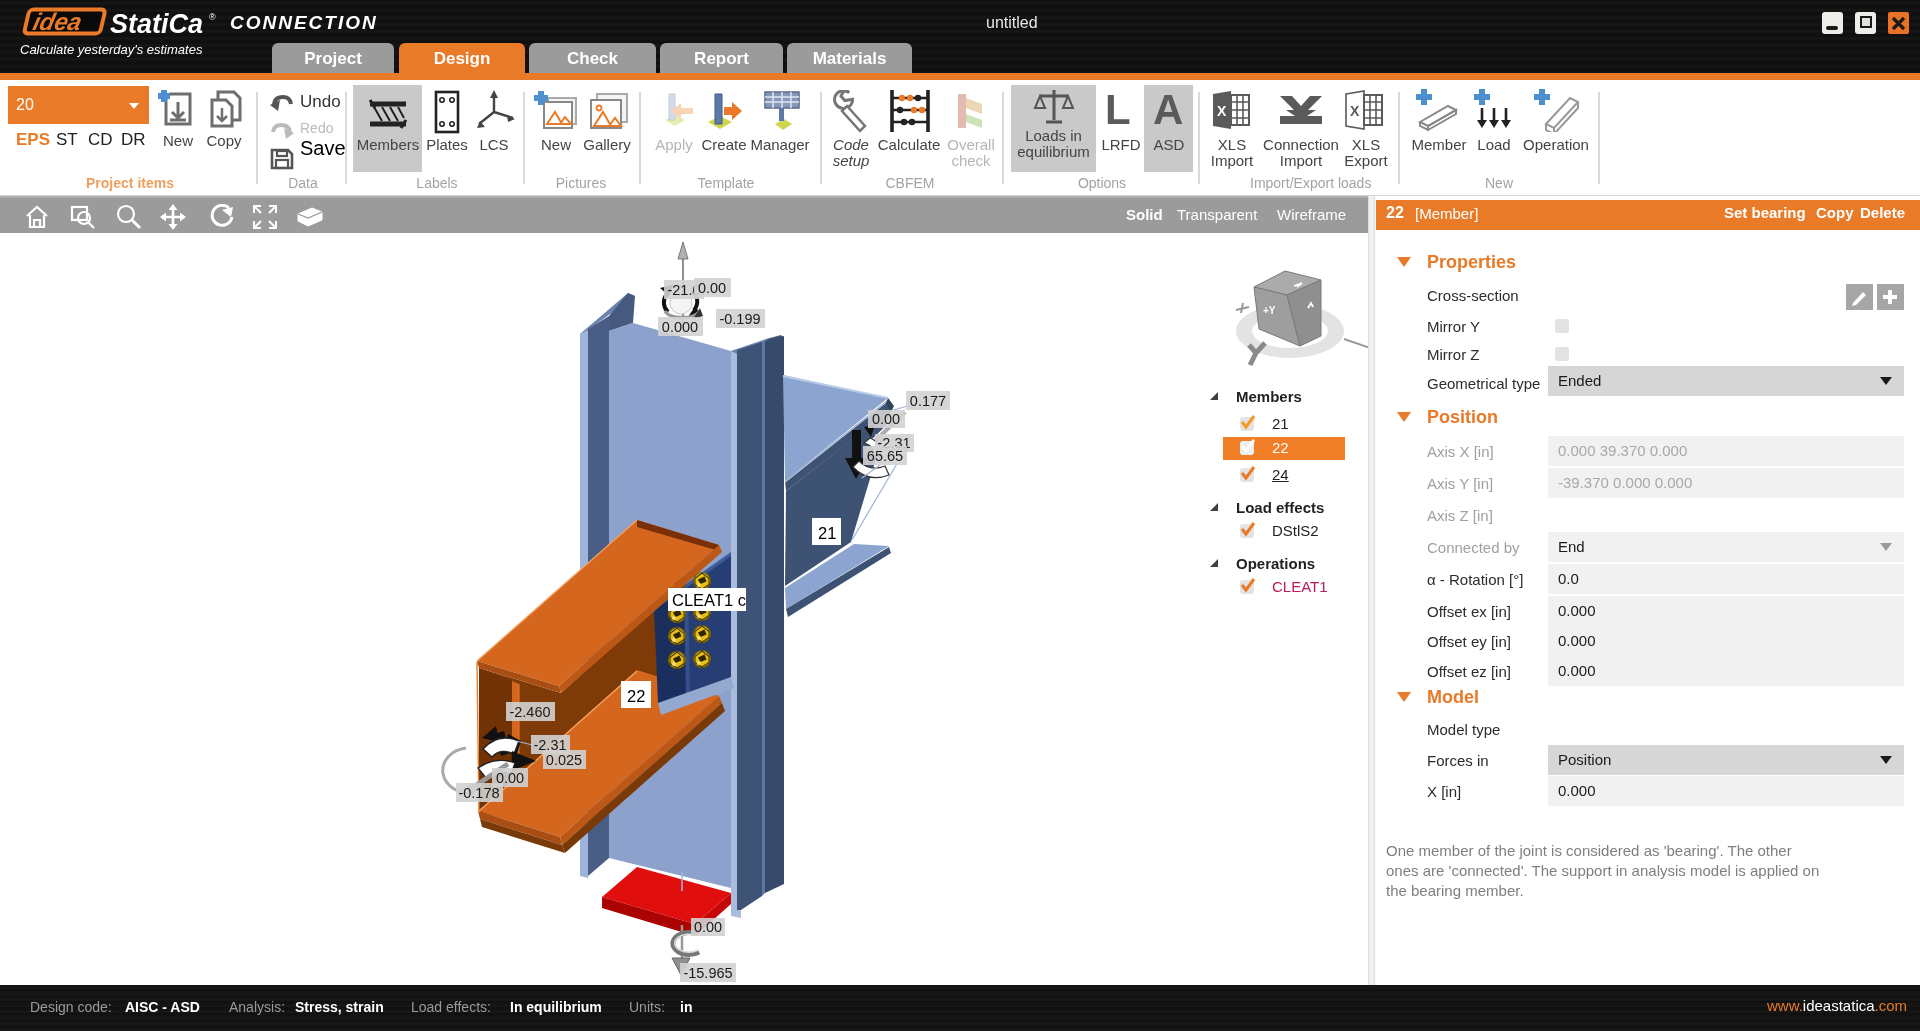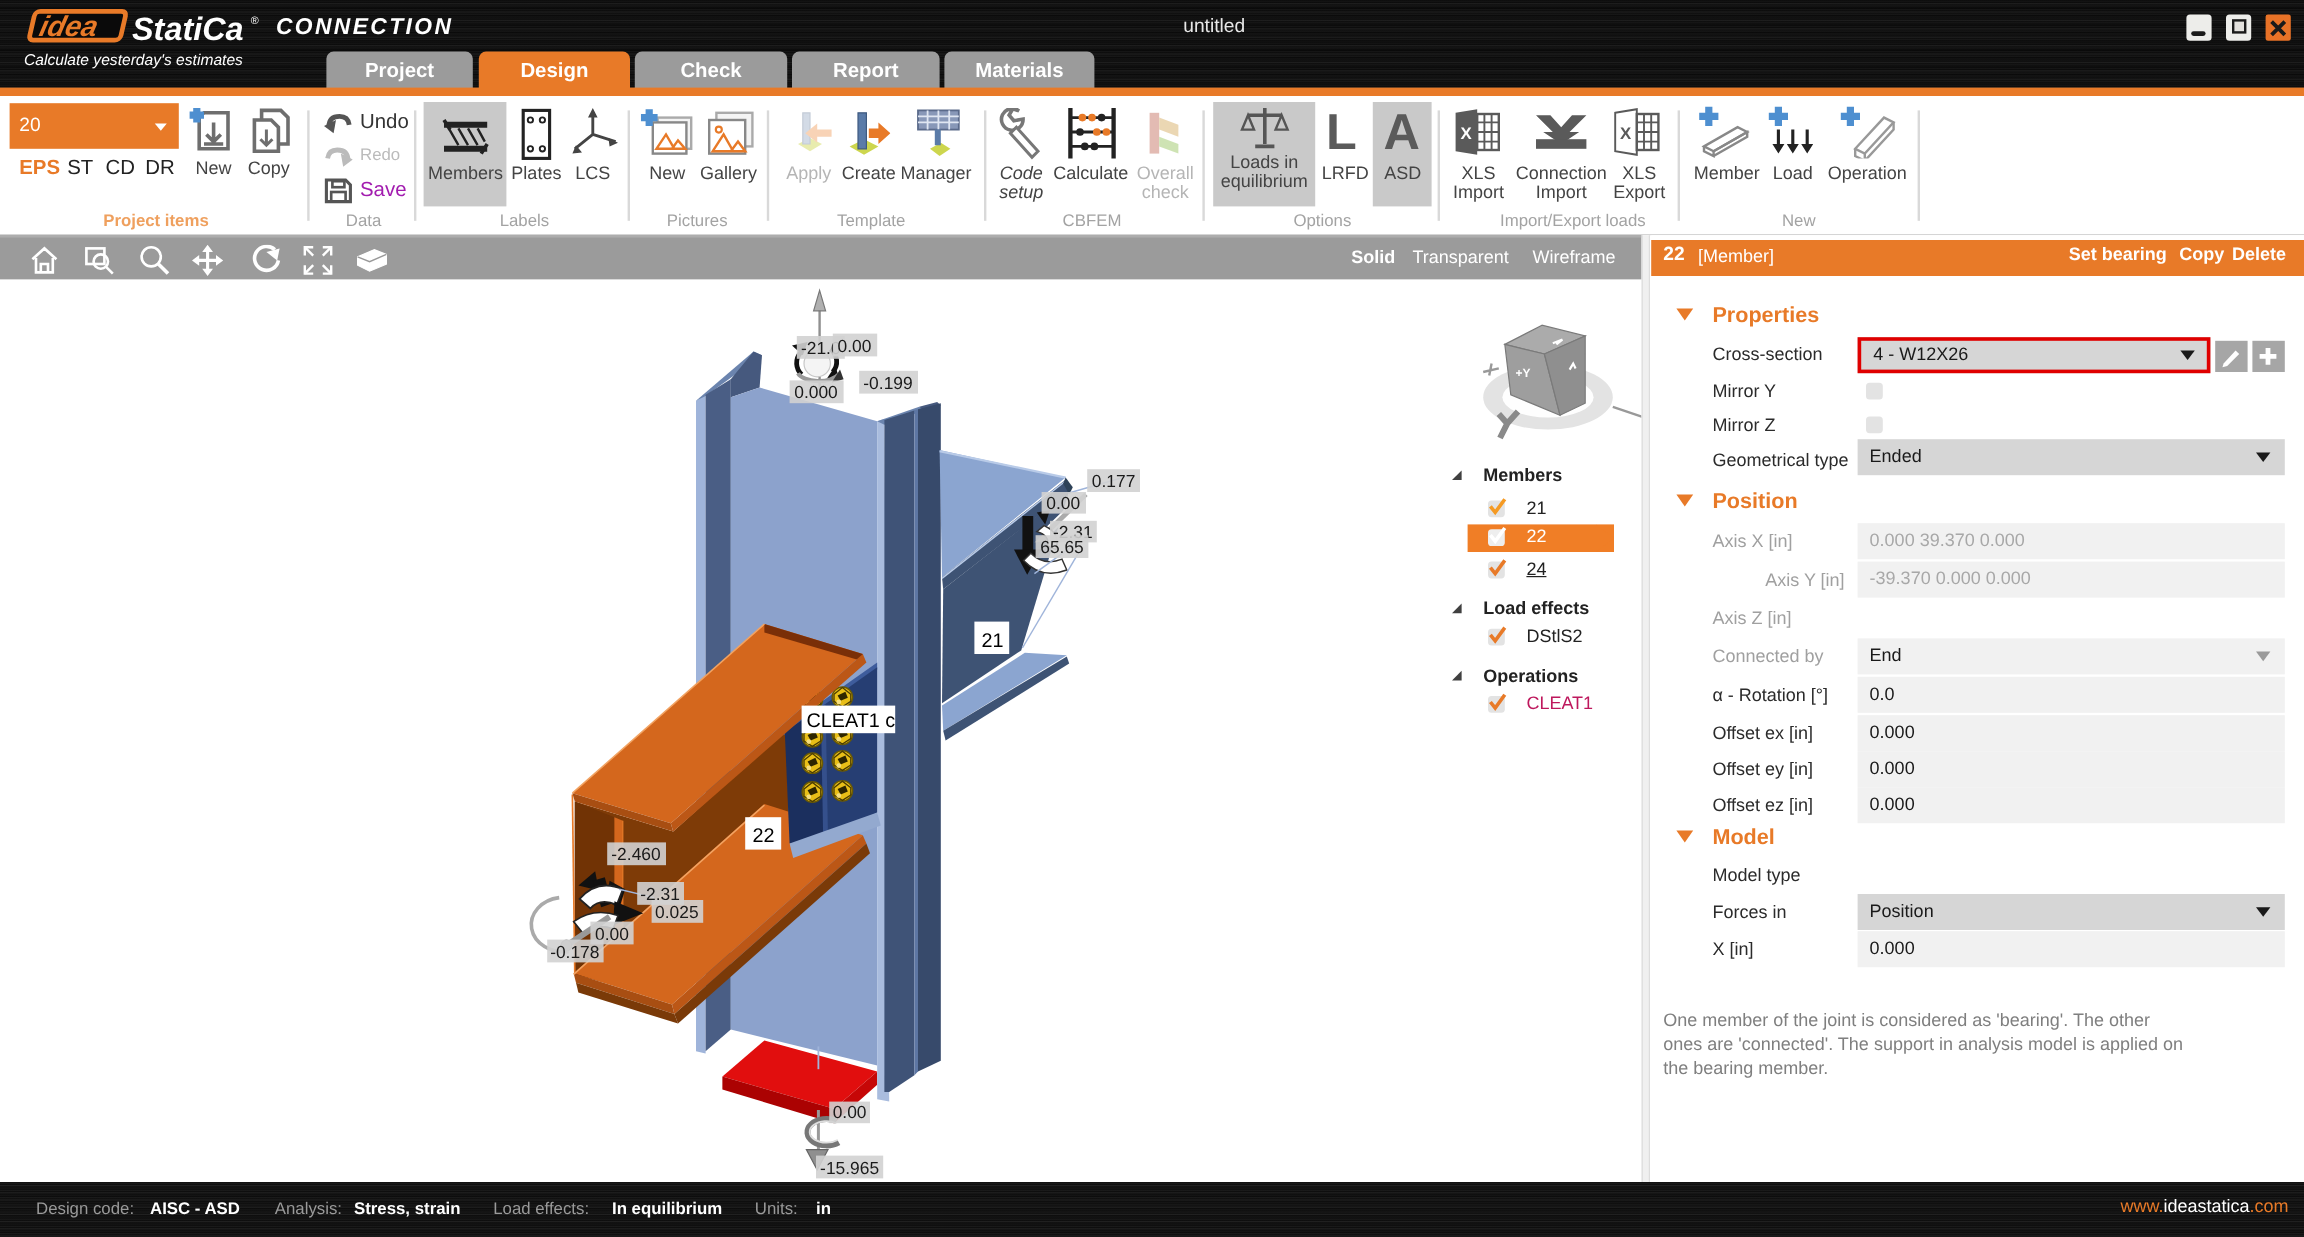--- a/index.html
+++ b/index.html
@@ -103,21 +103,21 @@
   <svg class="abs" style="left:270px;top:40px;" width="24" height="22" viewBox="0 0 24 22">
       <path d="M20 14 Q20 5 11 5 Q4 5 3 12" stroke="#bbb" stroke-width="4" fill="none"></path>
       <path d="M24 13 L14 8 L16 19 Z" fill="#bbb"></path>
     </svg>
   <div class="abs" style="left:300px;top:40px;font-size:14px;color:#bbb;">Redo</div>
   <svg class="abs" style="left:270px;top:68px;" width="24" height="22" viewBox="0 0 24 22">
       <path d="M2 2 h16 l4 4 v14 h-20 z" fill="none" stroke="#555" stroke-width="2.6"></path>
       <rect x="6" y="12" width="12" height="8" fill="none" stroke="#555" stroke-width="2.2"></rect>
       <rect x="7" y="3" width="10" height="5" fill="none" stroke="#555" stroke-width="2.2"></rect>
     </svg>
-  <div class="abs" style="left:300px;top:68px;font-size:17px;color:#a21caf;">Save</div>
+  <div class="abs" style="left:300px;top:57px;font-size:20px;color:#000000;">Save</div>
   <div class="glabel" style="left:253px;width:100px;">Data</div>
   <div class="gsep" style="left:345px;"></div>
 
   <div class="graybtn" style="left:353px;top:5px;width:69px;height:87px;"></div>
   <svg class="abs" style="left:366px;top:14px;" width="44" height="40" viewBox="0 0 44 40">
     <path d="M4 10 h36 M4 30 h36" stroke="#222" stroke-width="5"></path>
     <path d="M8 13 l8 14 M16 13 l8 14 M24 13 l8 14 M32 13 l6 11" stroke="#222" stroke-width="2"></path>
     <path d="M4 6 l5 8 M40 26 l-5 8" stroke="#222" stroke-width="3"></path>
   </svg>
   <div class="ilabel" style="left:352px;top:57px;width:72px;">Members</div>
@@ -515,44 +515,41 @@
   <div id="phead">
     <div class="abs" style="left:10px;top:4px;font-size:16px;font-weight:bold;">22</div>
     <div class="abs" style="left:39px;top:5px;font-size:15px;">[Member]</div>
     <div class="abs" style="left:348px;top:4px;font-size:15px;font-weight:bold;">Set bearing</div>
     <div class="abs" style="left:440px;top:4px;font-size:15px;font-weight:bold;">Copy</div>
     <div class="abs" style="left:484px;top:4px;font-size:15px;font-weight:bold;">Delete</div>
   </div>
   <div class="ptri" style="left:21px;top:61px;"></div>
   <div class="psec" style="left:51px;top:56px;">Properties</div>
   <div class="plab" style="top:91px;">Cross-section</div>
-  <div class="pdrop" style="top:85px;width:294px;border:3px solid #E00000;line-height:24px;">4 - W12X26
-    <div class="darr" style="right:10px;top:8px;"></div>
-  </div>
   <div class="abs" style="left:470px;top:88px;width:27px;height:26px;background:#A6A6A6;">
     <svg width="27" height="26">
         <path d="M7 19 L17 8 L20 11 L10 21 l-4 1 z" fill="#fff"></path>
       </svg>
   </div>
   <div class="abs" style="left:501px;top:88px;width:27px;height:26px;background:#A6A6A6;">
     <svg width="27" height="26">
         <path d="M13 6 v14 M6 13 h14" stroke="#fff" stroke-width="4"></path>
       </svg>
   </div>
   <div class="plab" style="top:122px;">Mirror Y</div>
   <div class="chk" style="left:179px;top:123px;"></div>
   <div class="plab" style="top:150px;">Mirror Z</div>
   <div class="chk" style="left:179px;top:151px;"></div>
   <div class="plab" style="top:179px;">Geometrical type</div>
   <div class="pdrop" style="top:170px;">Ended<div class="darr" style="right:12px;top:11px;"></div></div>
   <div class="ptri" style="left:21px;top:216px;"></div>
   <div class="psec" style="left:51px;top:211px;">Position</div>
   <div class="plab dis" style="top:247px;">Axis X [in]</div>
   <div class="pinput dis" style="top:240px;">0.000 39.370 0.000</div>
-  <div class="plab dis" style="top:279px;margin-left:44px;">Axis Y [in]</div>
+  <div class="plab dis" style="top:279px;">Axis Y [in]</div>
   <div class="pinput dis" style="top:272px;">-39.370 0.000 0.000</div>
   <div class="plab dis" style="top:311px;">Axis Z [in]</div>
   <div class="plab dis" style="top:343px;">Connected by</div>
   <div class="pinput" style="top:336px;">End<div class="darr g" style="right:12px;top:11px;"></div></div>
   <div class="plab" style="top:375px;">α - Rotation [°]</div>
   <div class="pinput" style="top:368px;">0.0</div>
   <div class="plab" style="top:407px;">Offset ex [in]</div>
   <div class="pinput" style="top:400px;">0.000</div>
   <div class="plab" style="top:437px;">Offset ey [in]</div>
   <div class="pinput" style="top:430px;">0.000</div>

